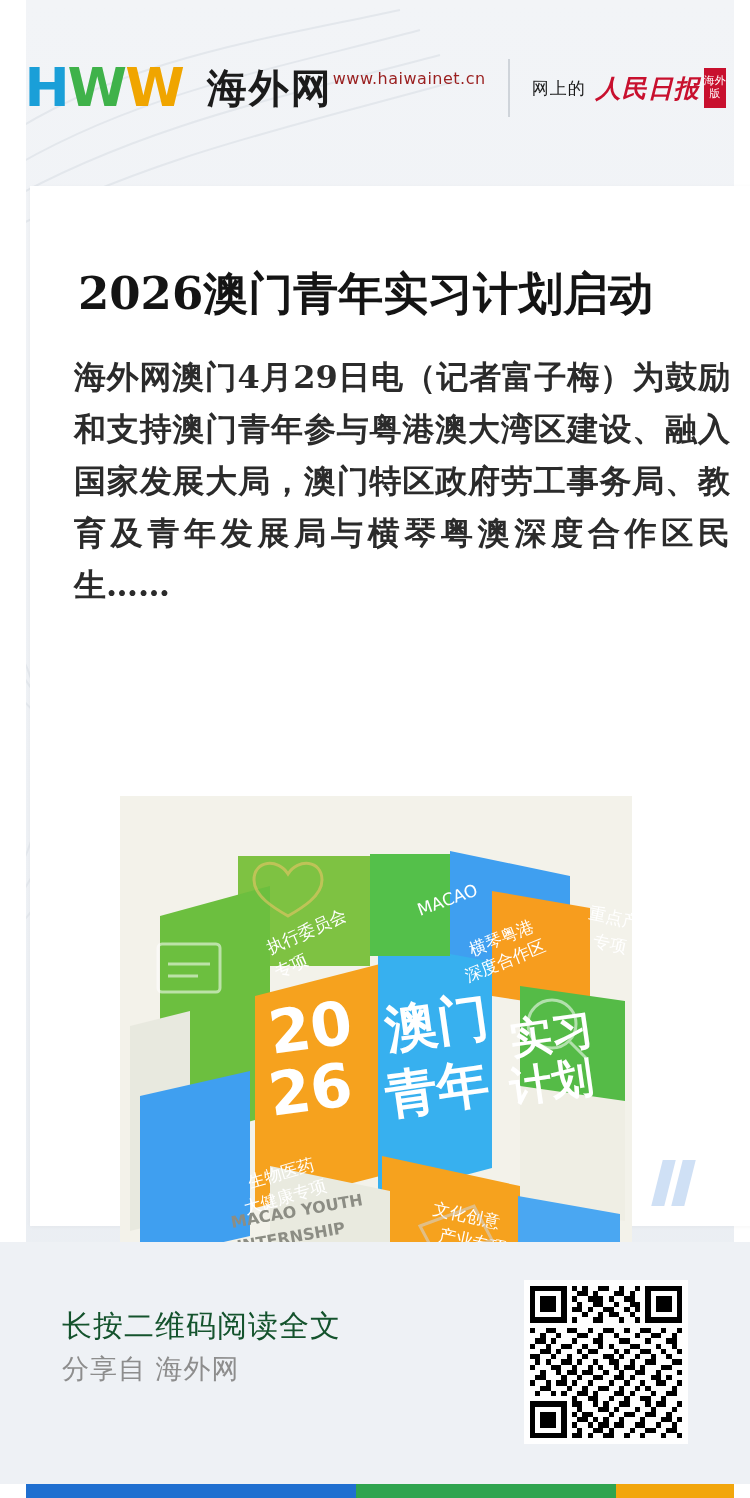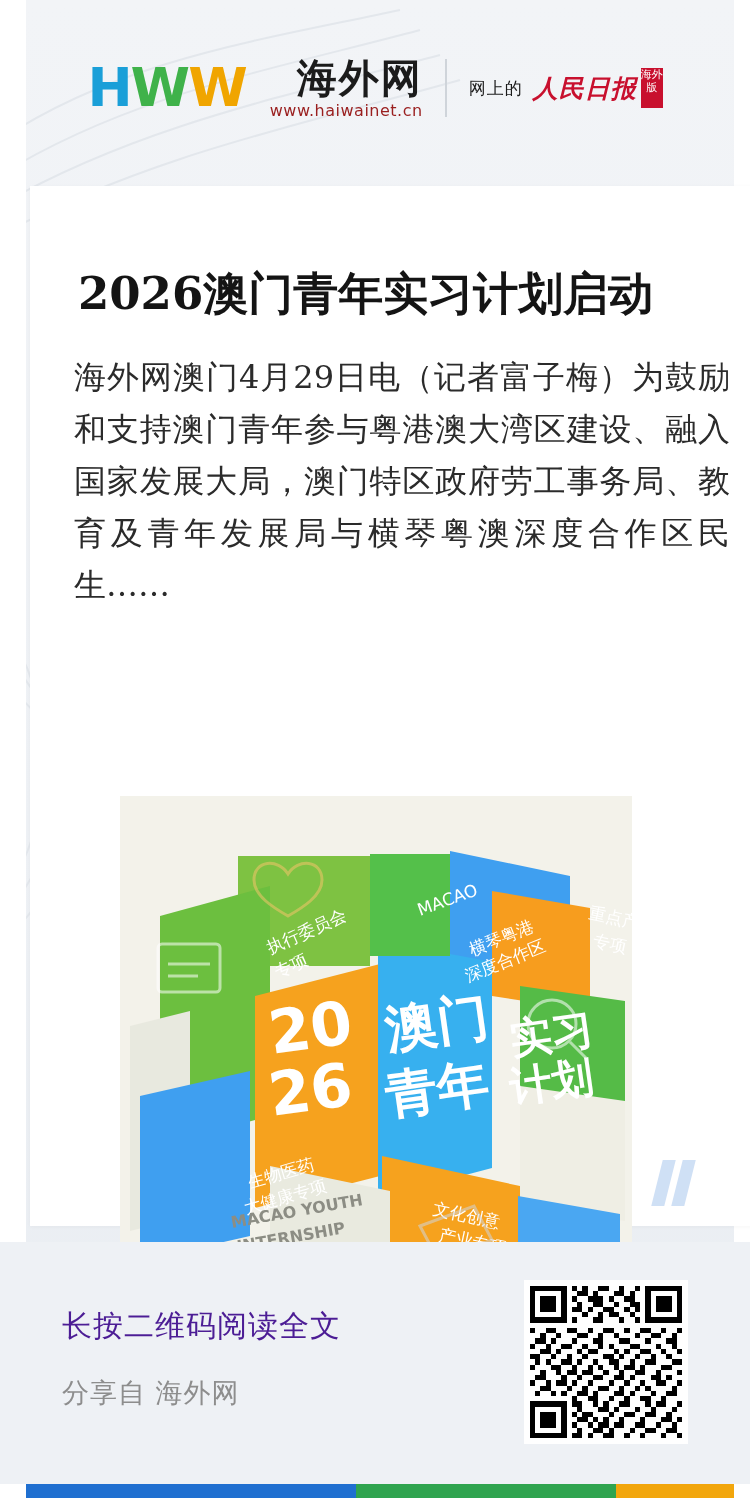--- a/index.html
+++ b/index.html
@@ -39,21 +39,21 @@
     display: flex; align-items: flex-end; letter-spacing: -2px;
     font-family: "DejaVu Sans", sans-serif;
     font-weight: 700; font-size: 54px; line-height: 1;
   }
   .hww span { display: inline-block; }
   .h1c { color: #1a9fd8; }
   .w1c { color: #3fb24a; }
   .w2c { color: #f0a500; }
   .brand-cn {
     margin-left: 24px;
-    display: flex; flex-direction: column; align-items: flex-end;
+    display: flex; flex-direction: row; align-items: flex-start;
   }
   .brand-cn .main {
     font-family: "DejaVu Sans", sans-serif;
     font-weight: 700; font-size: 40px; color: #1b1b1b; letter-spacing: 2px;
     line-height: 1.05;
   }
   .brand-cn .url {
     font-family: "DejaVu Sans", sans-serif;
     font-size: 16px; color: #9a1f1f; letter-spacing: .5px; margin-top: 2px;
   }
@@ -67,21 +67,21 @@
   }
   .rm-title {
     font-family: "DejaVu Serif", serif;
     font-weight: 700; font-style: italic;
     font-size: 25px; color: #c8102e; letter-spacing: 1px;
   }
   .rm-badge {
     margin-left: 4px;
     width: 22px; height: 40px; background: #c8102e; color: #fff;
     font-size: 11px; line-height: 13px; text-align: center;
-    letter-spacing: 0px;
+    padding-top: 6px; letter-spacing: 0px;
     font-family: "DejaVu Sans", sans-serif;
   }
 
   
   .card {
     position: absolute; left: 30px; top: 186px;
     width: 744px; height: 1040px;
     background: #ffffff;
     box-shadow: 0 1px 4px rgba(0,0,0,.04);
   }
@@ -90,20 +90,21 @@
     font-family: "DejaVu Serif", serif;
     font-weight: 700;
     font-size: 45px; line-height: 1.25; color: #141414;
     letter-spacing: 0px;
   }
   .summary {
     margin: 30px 44px 0 44px;
     font-family: "DejaVu Serif", serif;
     font-size: 32px; line-height: 1.62; color: #2b2b2b;
     text-align: justify;
+    font-weight: bold;
   }
 
   
   .poster {
     position: absolute; left: 90px; top: 610px;
     width: 512px; height: 482px;
     background: #f2f2ec;
     overflow: hidden;
   }
   .poster svg { display: block; }
@@ -128,24 +129,24 @@
   
   .footer {
     position: absolute; left: 0; top: 1242px; width: 750px; height: 242px;
     background: #eef1f5;
   }
   .footer-text {
     position: absolute; left: 62px; top: 64px;
   }
   .footer-text .l1 {
     font-family: "DejaVu Serif", serif;
-    font-size: 30px; color: #4c1d95; letter-spacing: 1px;
+    font-size: 30px; color: #14532d; letter-spacing: 1px;
   }
   .footer-text .l2 {
-    margin-top: 28px;
+    margin-top: 4px;
     font-family: "DejaVu Serif", serif;
     font-size: 27px; color: #8d8d8d; letter-spacing: 1px;
   }
   .qr {
     position: absolute; right: 62px; top: 38px;
     width: 164px; height: 164px; background: #fff; padding: 6px;
   }
   .qr svg { display:block; }
 
   .bottom-bar {

